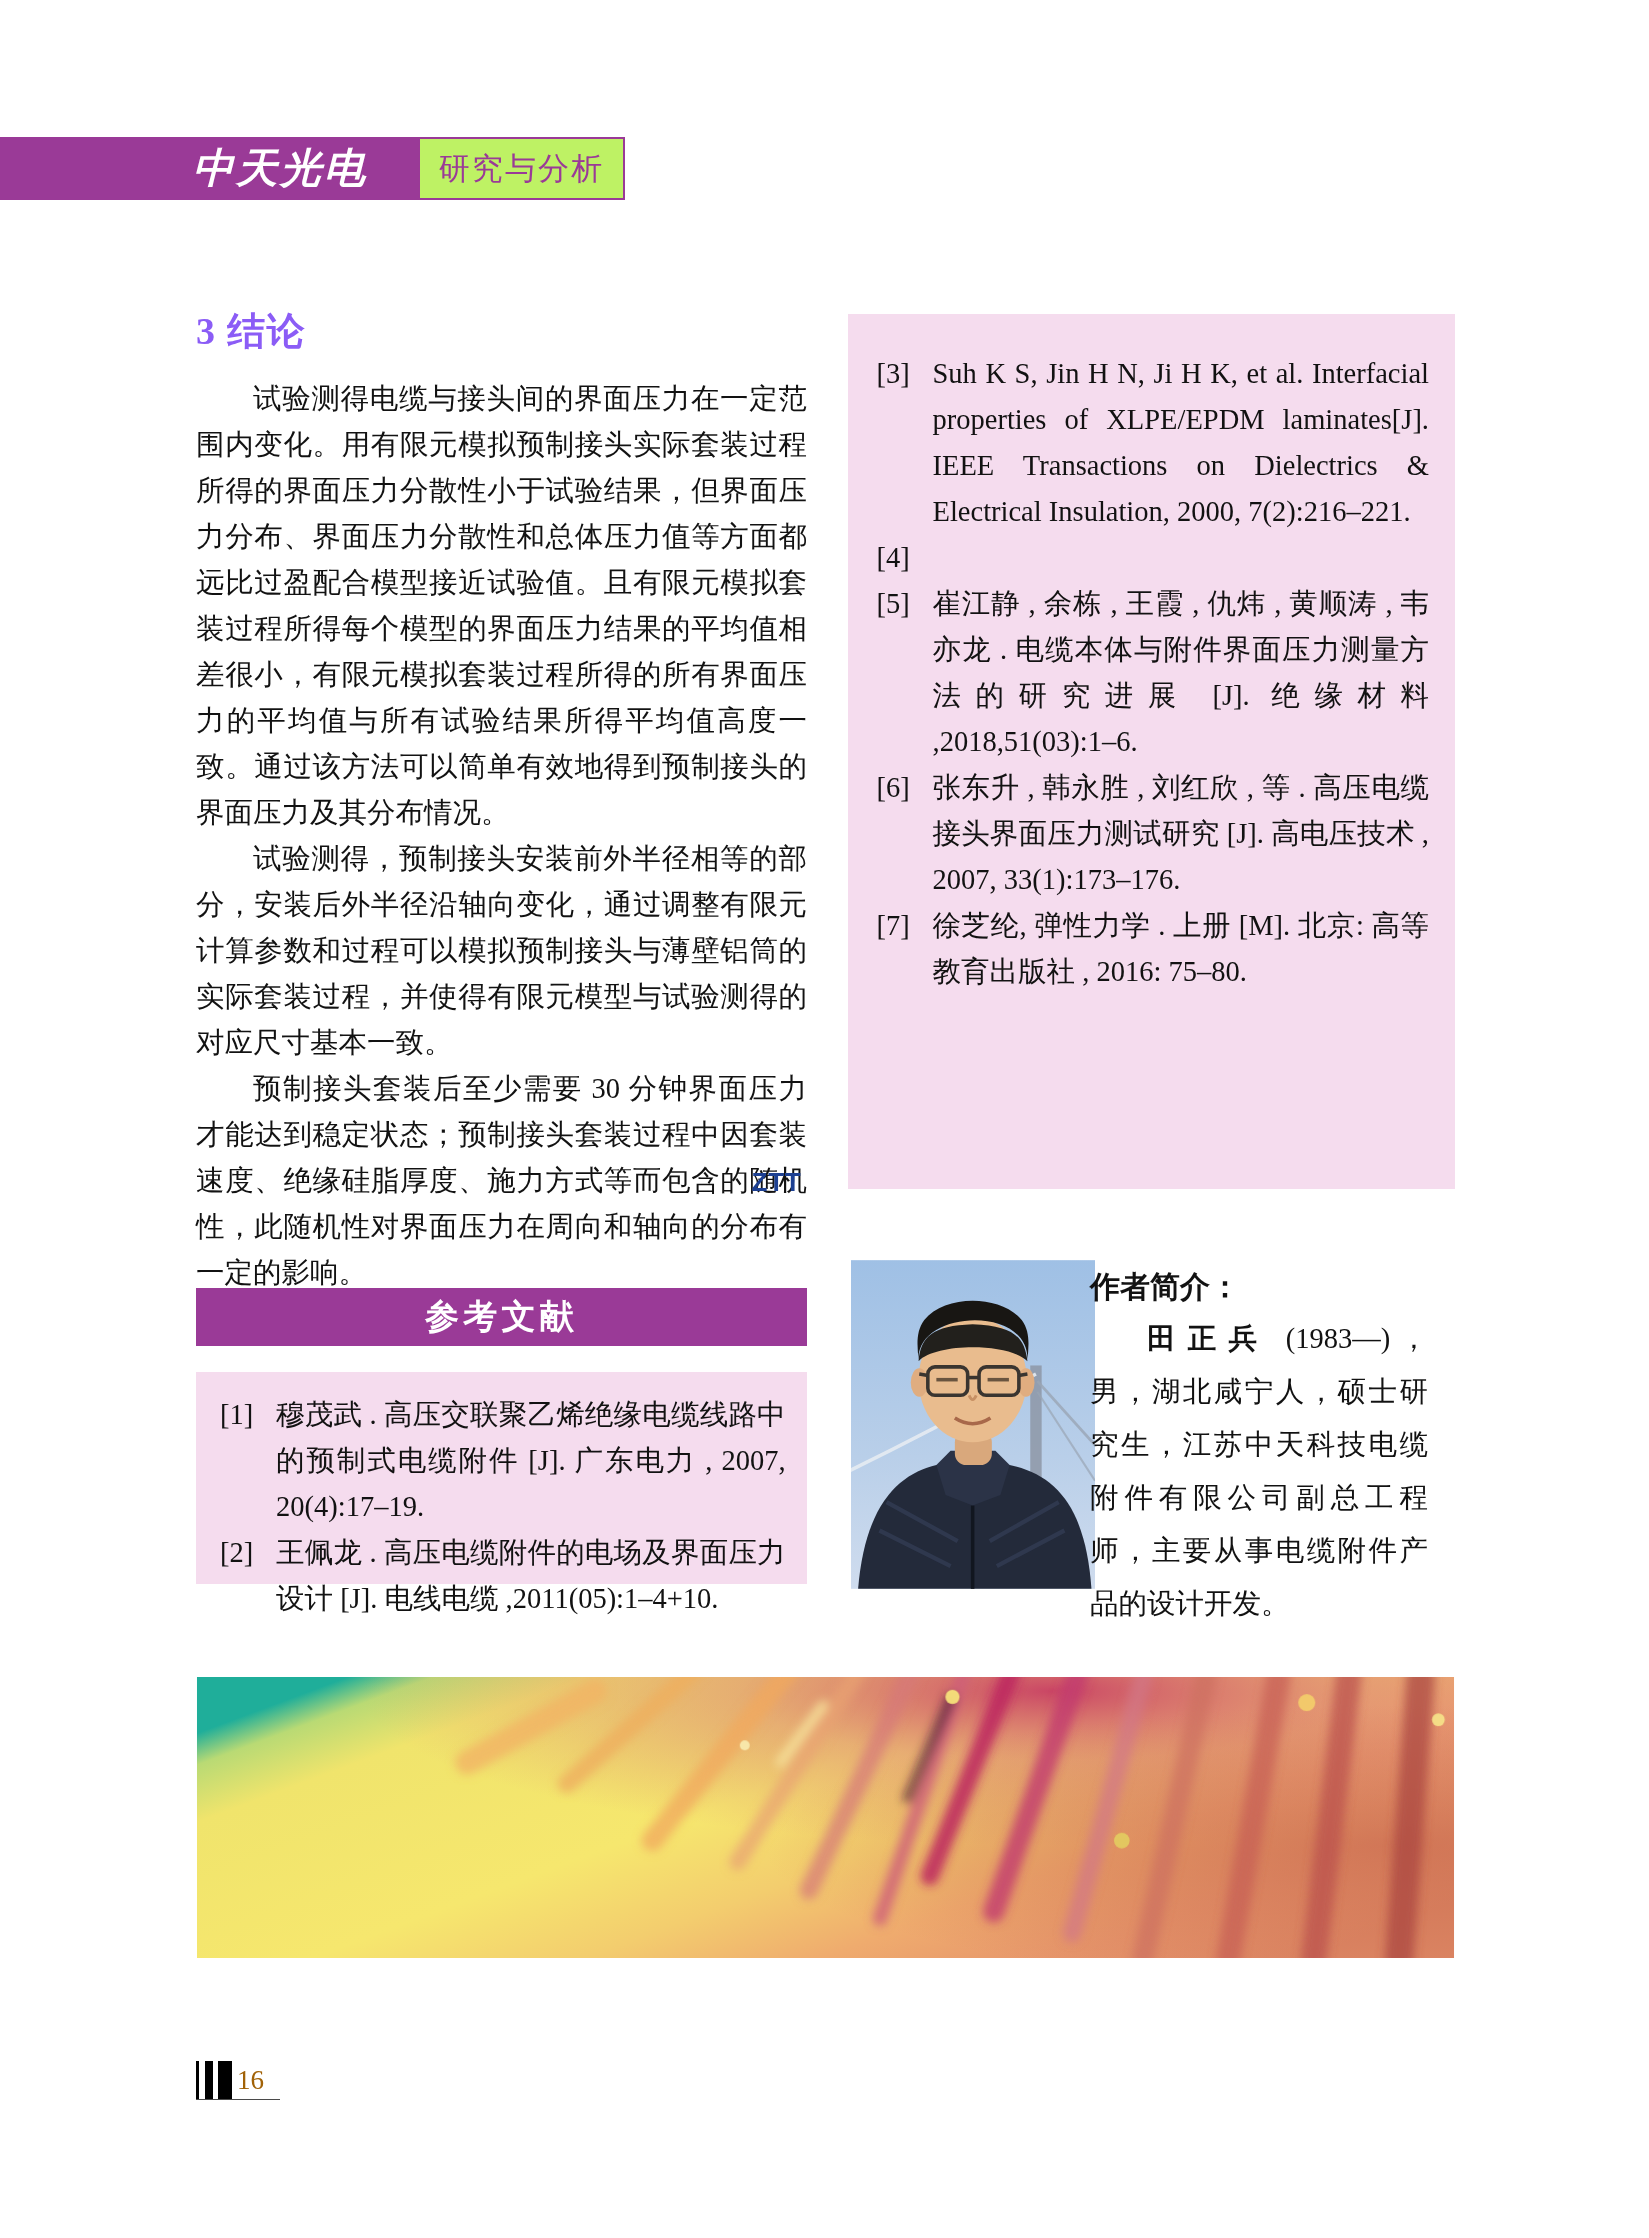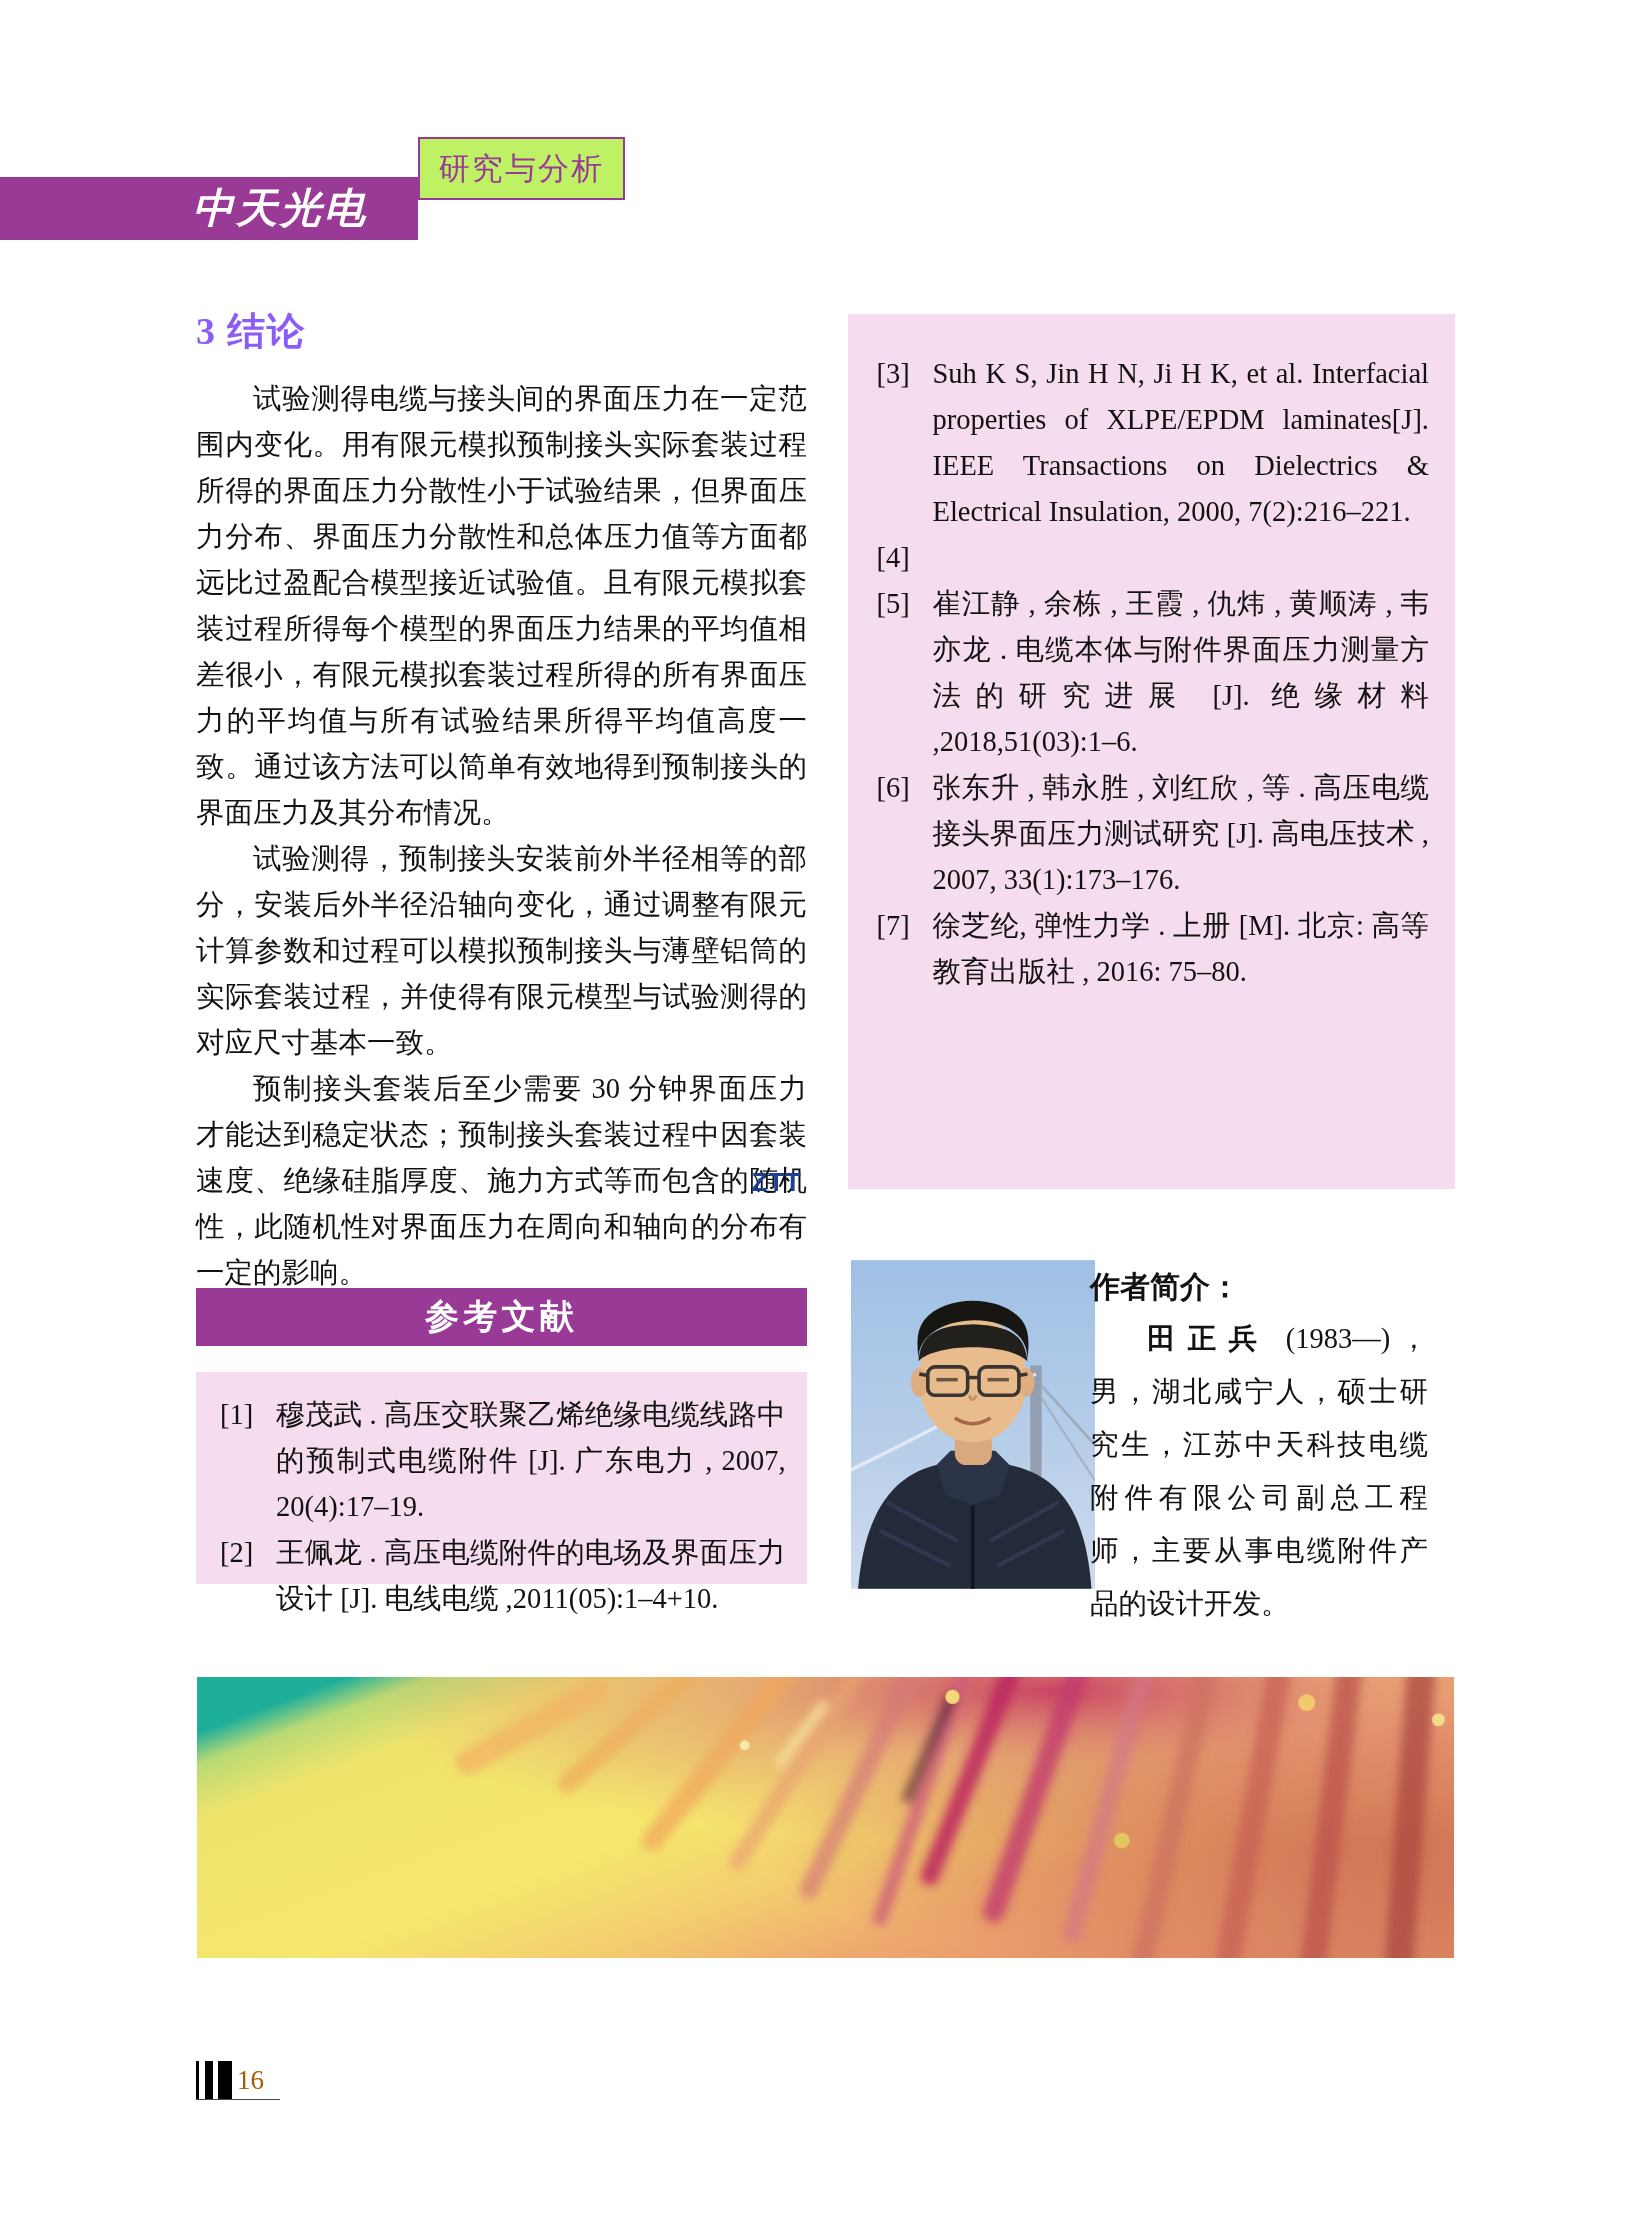--- a/index.html
+++ b/index.html
@@ -1,21 +1,21 @@
 <!DOCTYPE html>
 <html style="font-size:11.4px"><head>
 <meta charset="utf-8">
 <style>
   html,body{margin:0;padding:0;background:#ffffff;}
   .page{position:relative;width:1649px;height:2239px;background:#ffffff;overflow:hidden;
         font-family:"Liberation Serif", serif;color:#121212;}
 
   
   .brand-banner{position:absolute;left:0;top:137px;width:418px;height:63px;background:#9a3a97;
-                display:flex;align-items:center;justify-content:flex-end;padding-right:50px;box-sizing:border-box;margin-top:40px;}
+                display:flex;align-items:center;justify-content:flex-end;padding-right:50px;box-sizing:border-box;}
   .brand-logo{color:#ffffff;font-size:41px;font-weight:bold;font-style:italic;
               font-family:"DejaVu Serif", serif;letter-spacing:2.9px;white-space:nowrap;}
   .section-tab{position:absolute;left:418px;top:137px;width:207px;height:63px;background:#bef264;
                border:2.9px solid #9a3a97;box-sizing:border-box;display:flex;align-items:center;justify-content:center;}
   .section-tab span{color:#9a3a97;font-size:31px;letter-spacing:2.1px;font-family:"Liberation Sans", sans-serif;}
 
   
   .col-left{position:absolute;left:196px;top:306px;width:611px;}
   .conclusion-heading{margin:0 0 18.5px 0;color:#8b5cf6;font-size:38px;line-height:51px;font-weight:bold;letter-spacing:1.4px;}
   .body-par{margin:0;font-size:28.5px;line-height:46px;text-align:justify;text-indent:2em;

